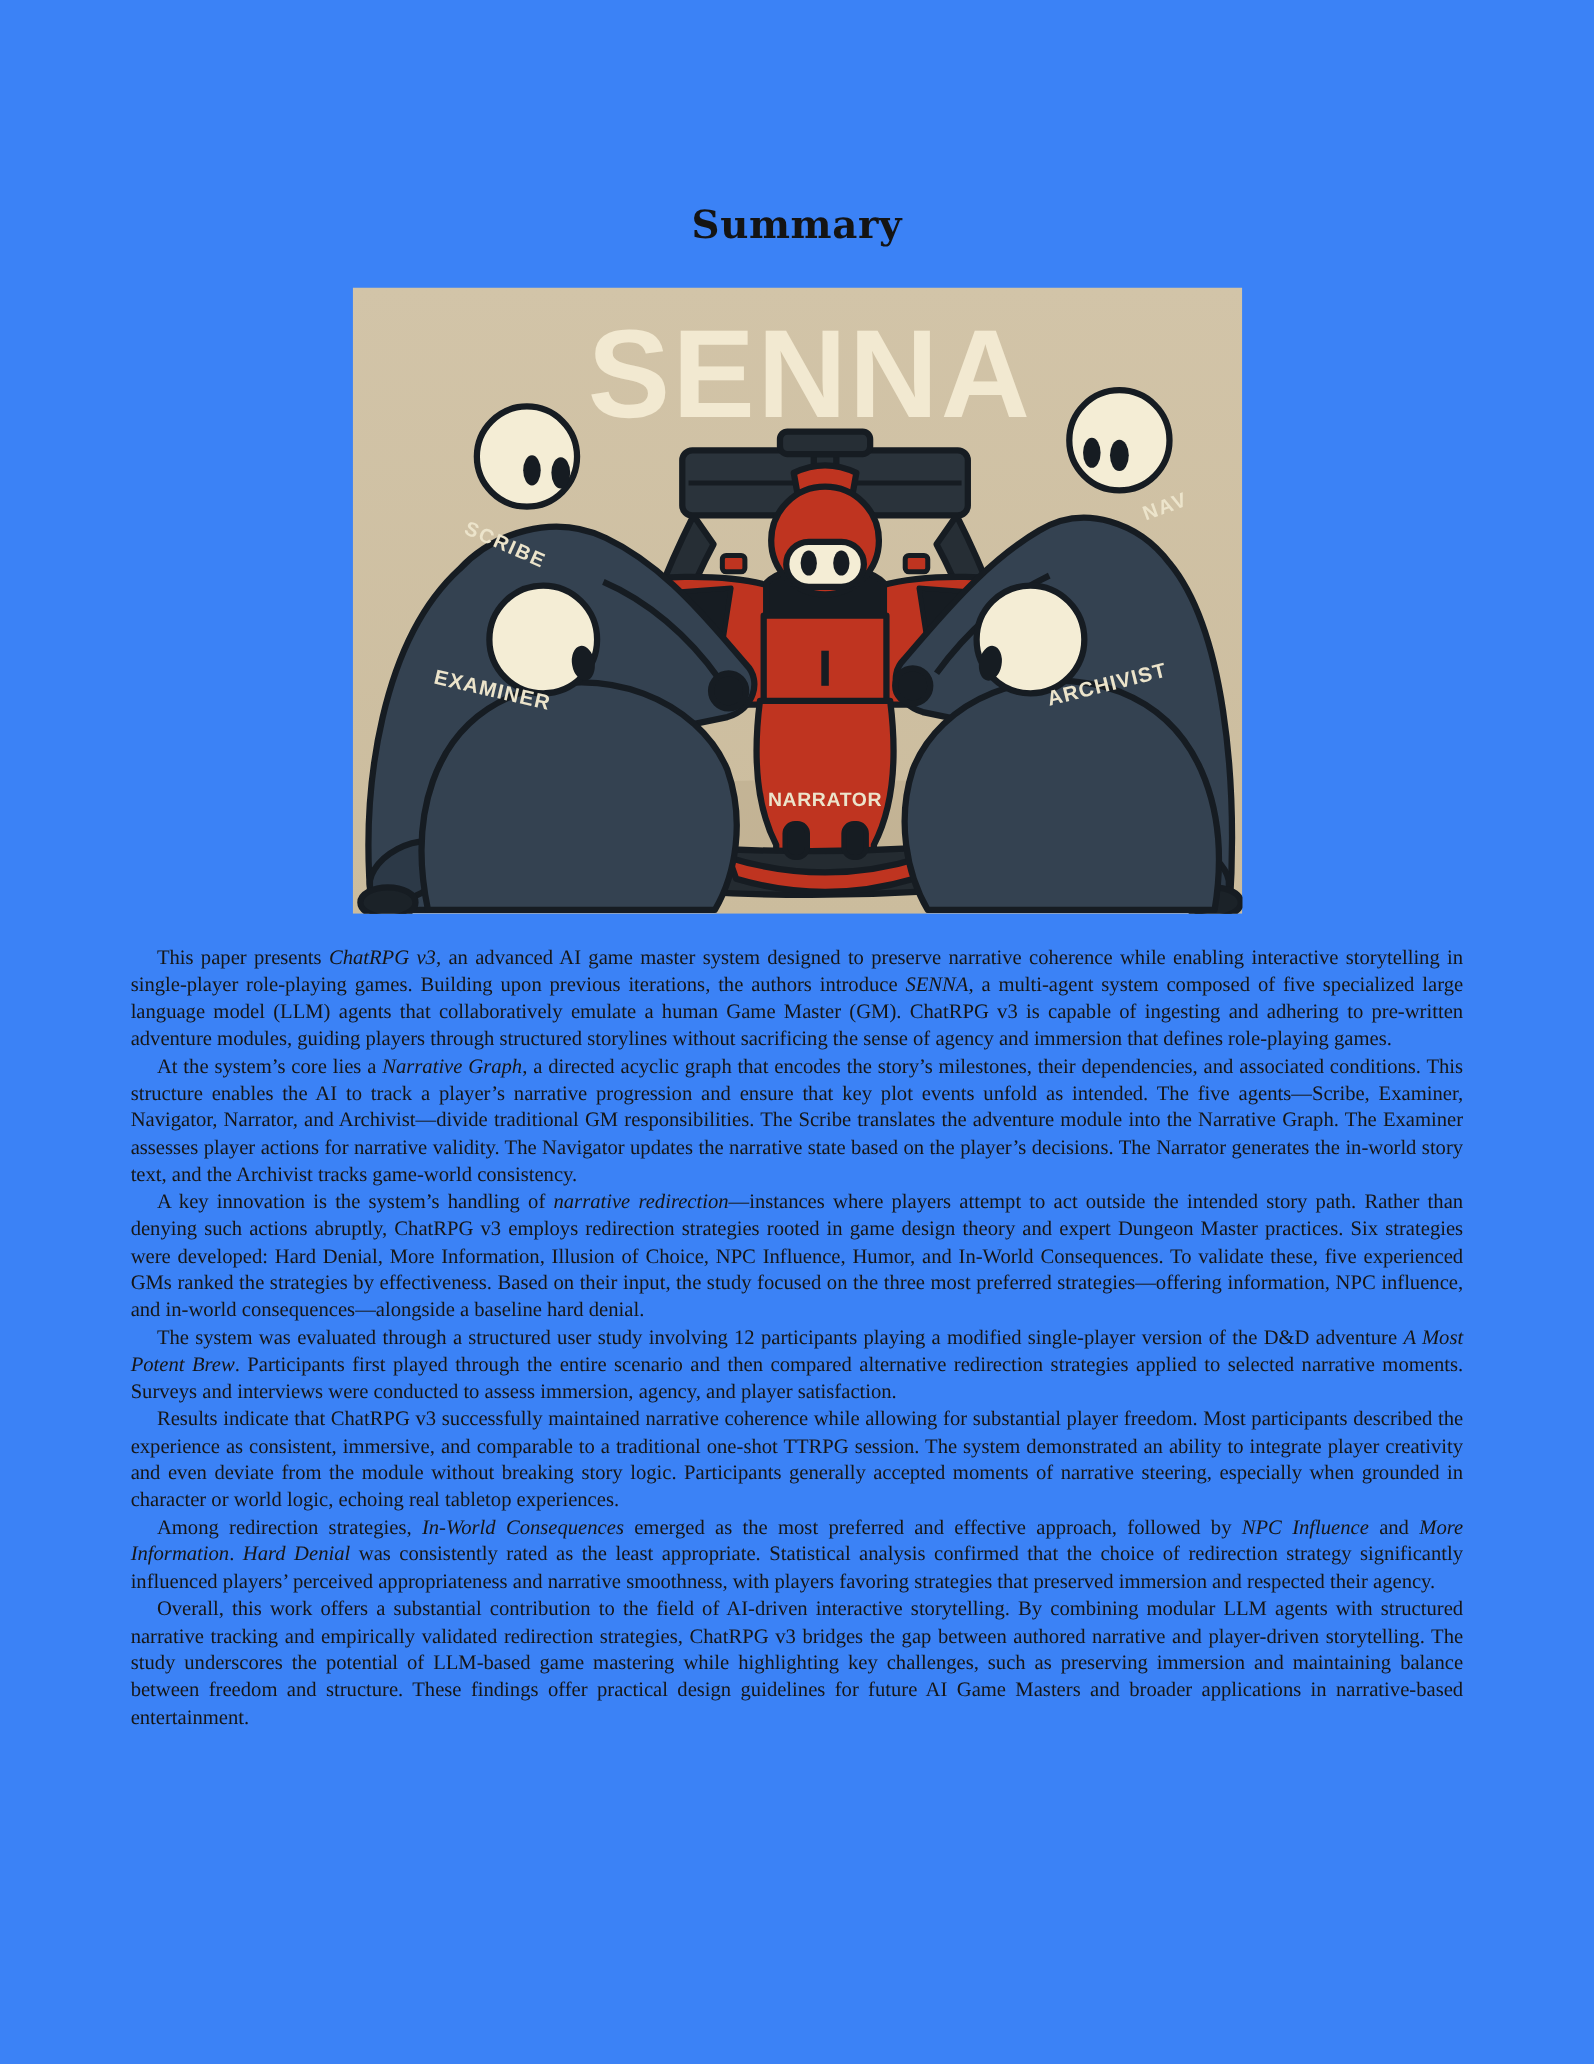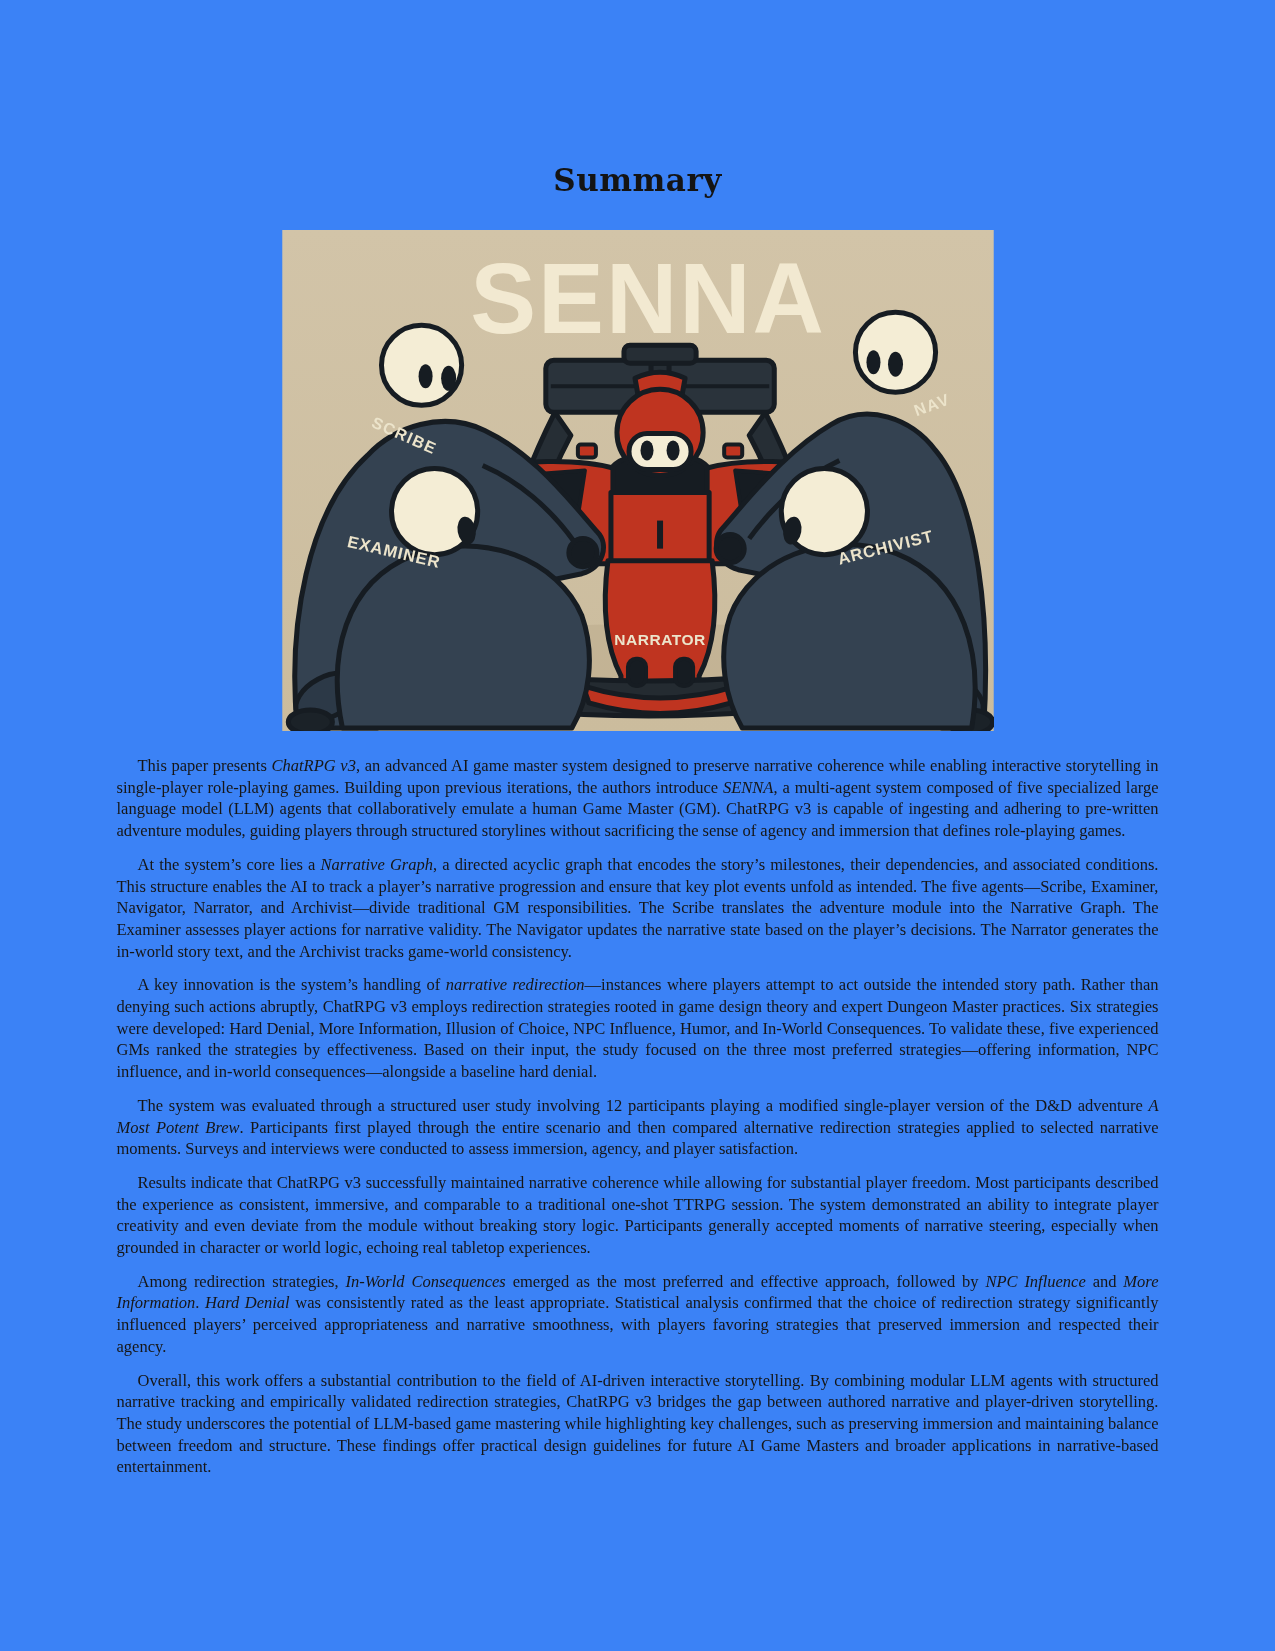--- a/index.html
+++ b/index.html
@@ -22,21 +22,21 @@
   }
   figure.illustration {
     width:712px; margin:32px auto 0;
     padding:0;
   }
   figure.illustration svg { display:block; width:712px; height:501px; }
   section.summary-text {
     width:1066px; margin:24px auto 0;
   }
   section.summary-text p {
-    margin:12px;
+    margin:0;
     font-size:16.5px; line-height:21.7px;
     text-align:justify; text-indent:21px;
     color:#161616;
   }
   section.summary-text em { font-style:italic; }
   .illu-label {
     font-family:"Liberation Sans", sans-serif;
     font-weight:bold;
     fill:#ece4cb;
   }

